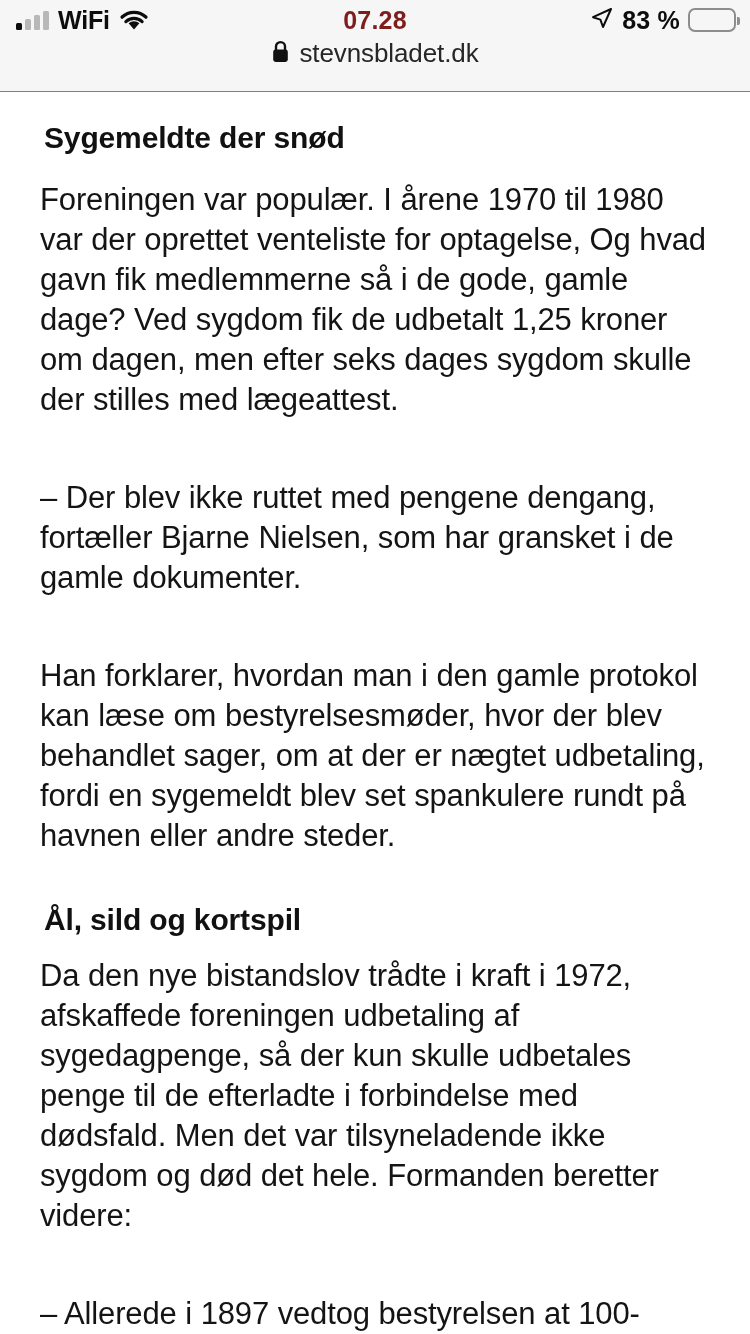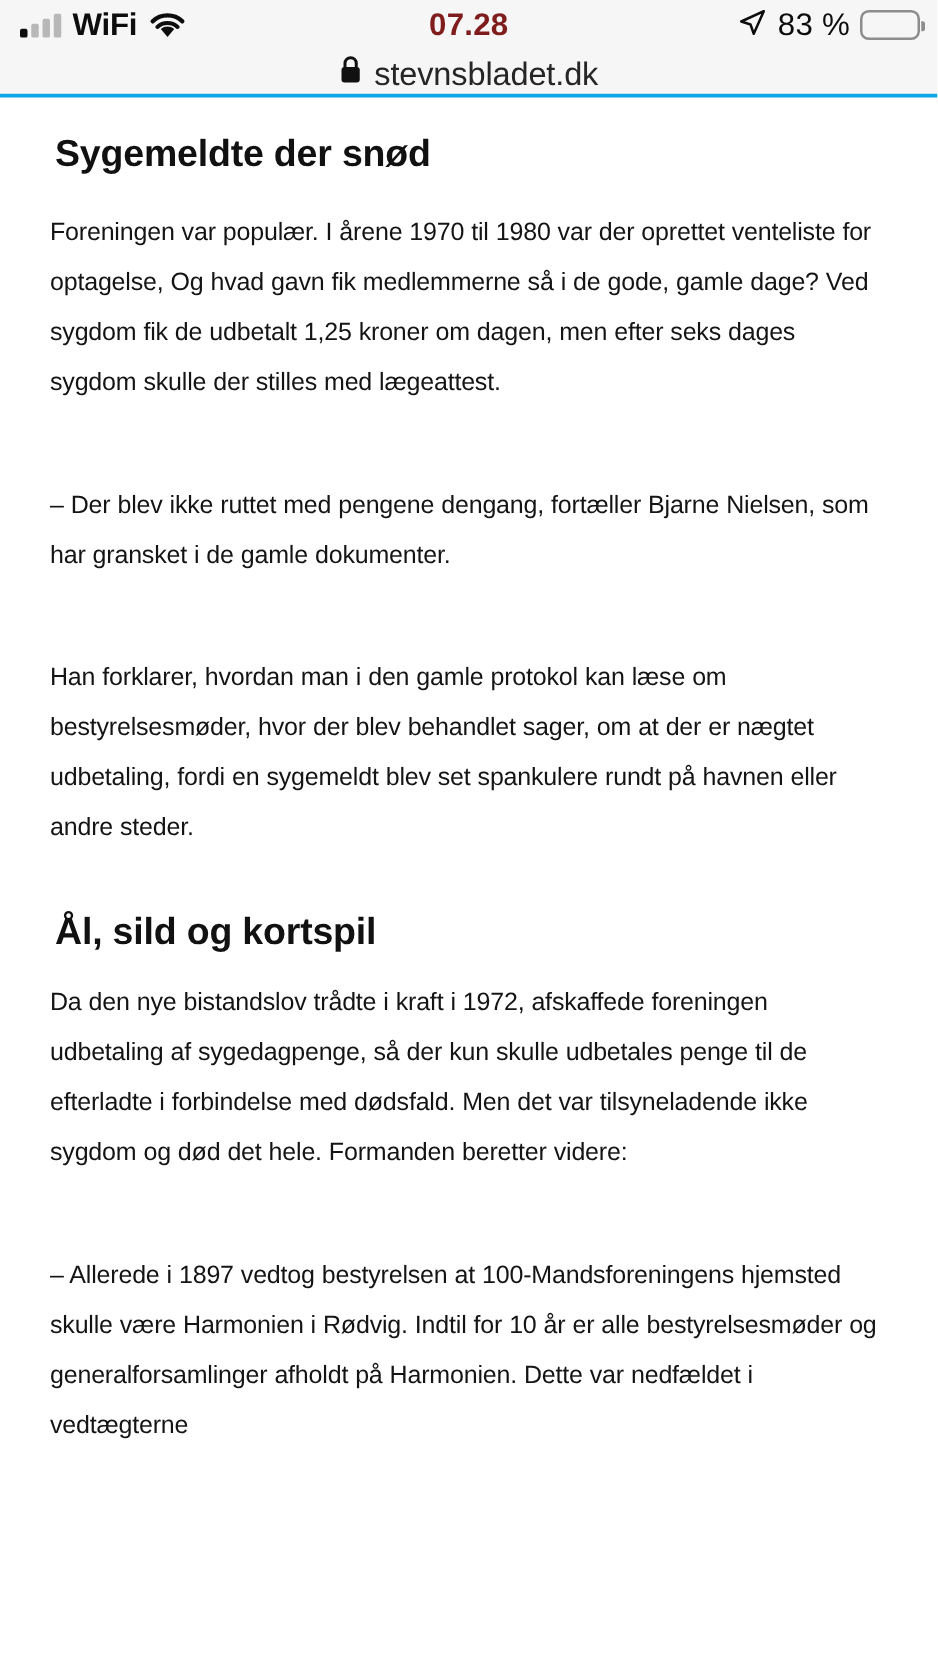--- a/index.html
+++ b/index.html
@@ -11,23 +11,23 @@
     height: 1334px;
     background: #ffffff;
     font-family: "Liberation Sans", sans-serif;
     overflow: hidden;
     -webkit-font-smoothing: antialiased;
   }
 
   
   .chrome {
     width: 750px;
-    height: 78px;
+    height: 92px;
     background: #f6f6f6;
-    border-bottom: 3px solid #0ea5e9;
+    border-bottom: 1px solid #0ea5e9;
     box-sizing: border-box;
     position: relative;
   }
 
   .statusbar {
     height: 40px;
     position: relative;
     display: flex;
     align-items: center;
   }
@@ -86,21 +86,21 @@
     right: 14px;
     top: 0;
     height: 40px;
     display: flex;
     align-items: center;
     gap: 8px;
   }
 
   .battery-pct {
     font-size: 25px;
-    font-weight: 400;
+    font-weight: 700;
     color: #0d0d0d;
     letter-spacing: 0.2px;
     line-height: 1;
   }
 
   .battery {
     width: 48px;
     height: 24px;
     border: 2px solid #8d8d8d;
     border-radius: 7px;
@@ -122,21 +122,20 @@
     height: 100%;
     width: 83%;
     background: #0d0d0d;
     border-radius: 4px;
   }
 
   
   .urlbar {
     height: 37px;
     display: flex;
-    align-items: center;
     justify-content: center;
     gap: 9px;
   }
   .url-text {
     font-size: 26px;
     color: #262626;
     letter-spacing: -0.1px;
     line-height: 1;
   }
 
@@ -154,21 +153,21 @@
     line-height: 40px;
     margin: 4px;
     padding-top: 22px;
     letter-spacing: -0.15px;
   }
   .article-heading.second {
     padding-top: 40px;
   }
 
   .article-para {
-    font-size: 20px;
+    font-size: 31px;
     font-weight: 400;
     color: #141414;
     line-height: 40px;
     margin: 0;
     padding-top: 18px;
     letter-spacing: -0.15px;
     word-spacing: 0.2px;
   }
   .article-para.gap {
     padding-top: 58px;

